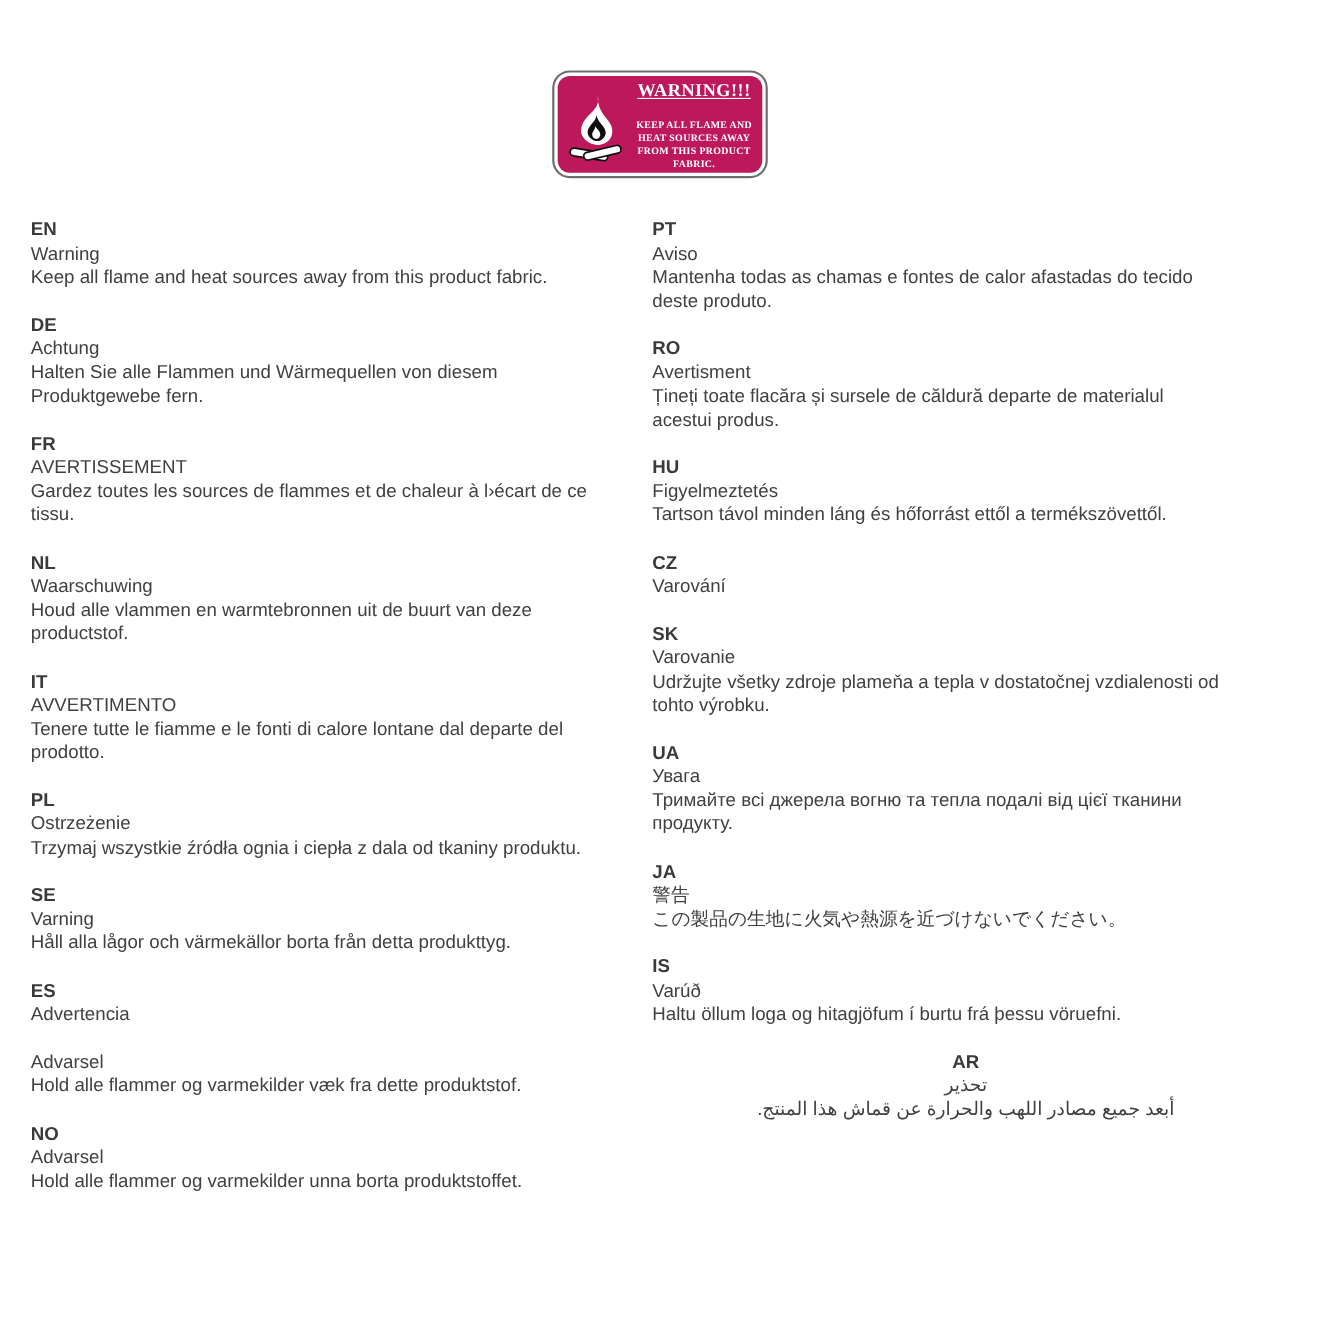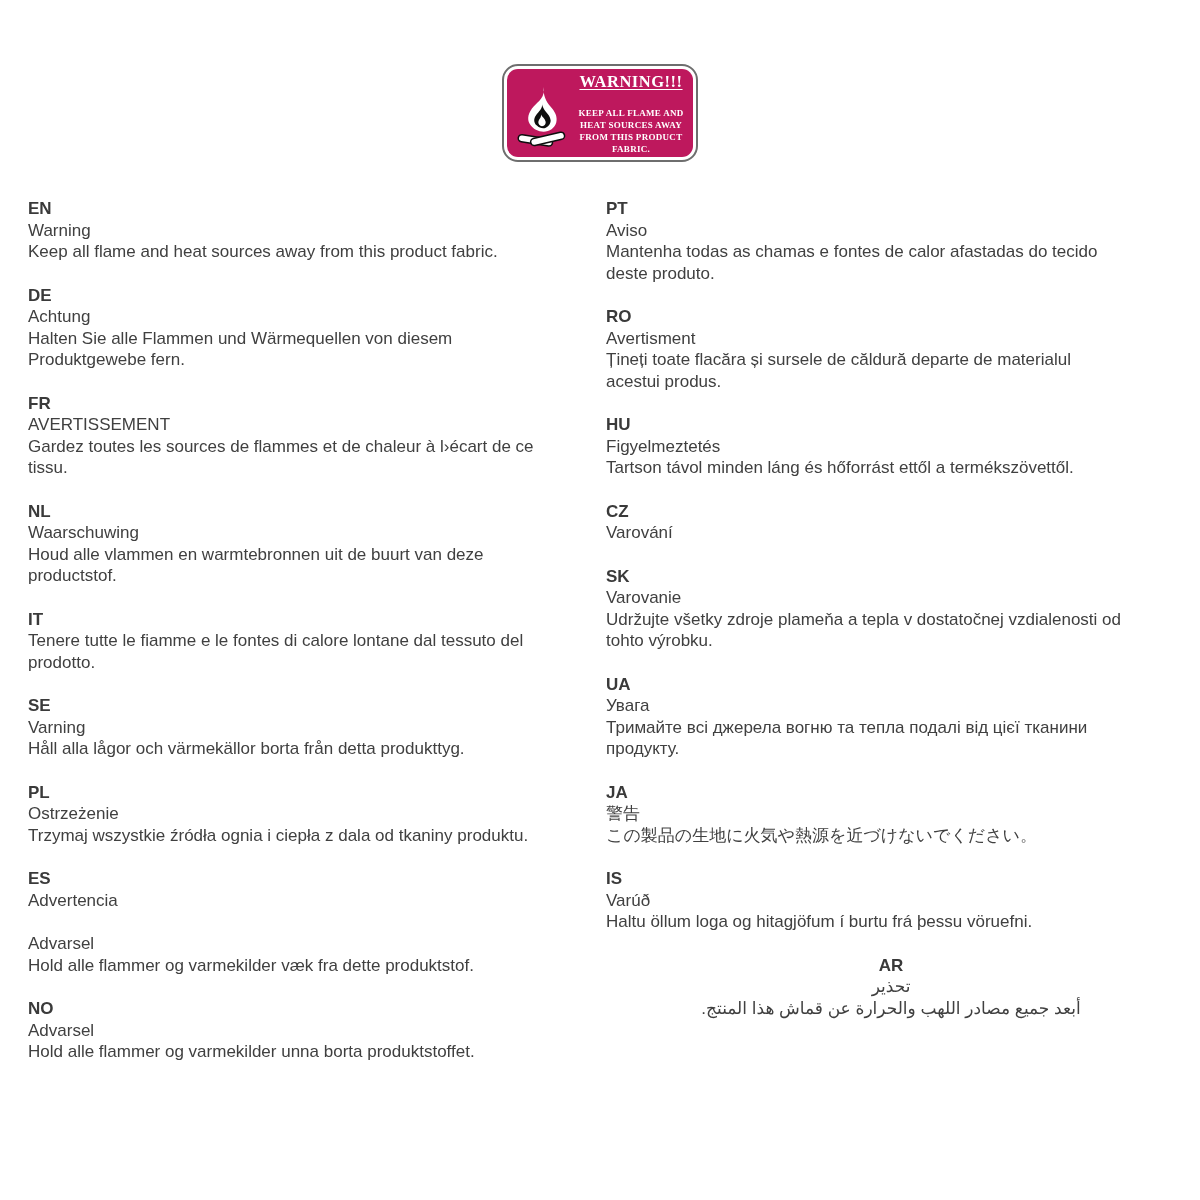--- a/index.html
+++ b/index.html
@@ -65,20 +65,21 @@
 
   
   .content {
     position: absolute;
     top: 198px;
     left: 28px;
     display: grid;
     grid-template-columns: 552px 570px;
     column-gap: 26px;
     align-items: start;
+    gap: 13px;
   }
   .col { min-width: 0; }
   .sec {
     margin: 0 0 22px 0;
     font-size: 17px;
     line-height: 21.5px;
   }
   .sec h2 {
     margin: 0;
     font-size: 17px;
@@ -141,32 +142,33 @@
 tissu.</div>
       </section>
       <section class="sec">
         <h2>NL</h2>
         <div class="t">Waarschuwing</div>
         <div class="b">Houd alle vlammen en warmtebronnen uit de buurt van deze
 productstof.</div>
       </section>
       <section class="sec">
         <h2>IT</h2>
-        <div class="b">Tenere tutte le fiamme e le fontes di calore lontane dal tessuto del
+        <div class="t">AVVERTIMENTO</div>
+        <div class="b">Tenere tutte le fiamme e le fonti di calore lontane dal departe del
 prodotto.</div>
+      </section>
+      <section class="sec">
+        <h2>PL</h2>
+        <div class="t">Ostrzeżenie</div>
+        <div class="b">Trzymaj wszystkie źródła ognia i ciepła z dala od tkaniny produktu.</div>
       </section>
       <section class="sec">
         <h2>SE</h2>
         <div class="t">Varning</div>
         <div class="b">Håll alla lågor och värmekällor borta från detta produkttyg.</div>
-      </section>
-      <section class="sec">
-        <h2>PL</h2>
-        <div class="t">Ostrzeżenie</div>
-        <div class="b">Trzymaj wszystkie źródła ognia i ciepła z dala od tkaniny produktu.</div>
       </section>
       <section class="sec">
         <h2>ES</h2>
         <div class="t">Advertencia</div>
       </section>
       <section class="sec">
         <div class="t">Advarsel</div>
         <div class="b">Hold alle flammer og varmekilder væk fra dette produktstof.</div>
       </section>
       <section class="sec">

